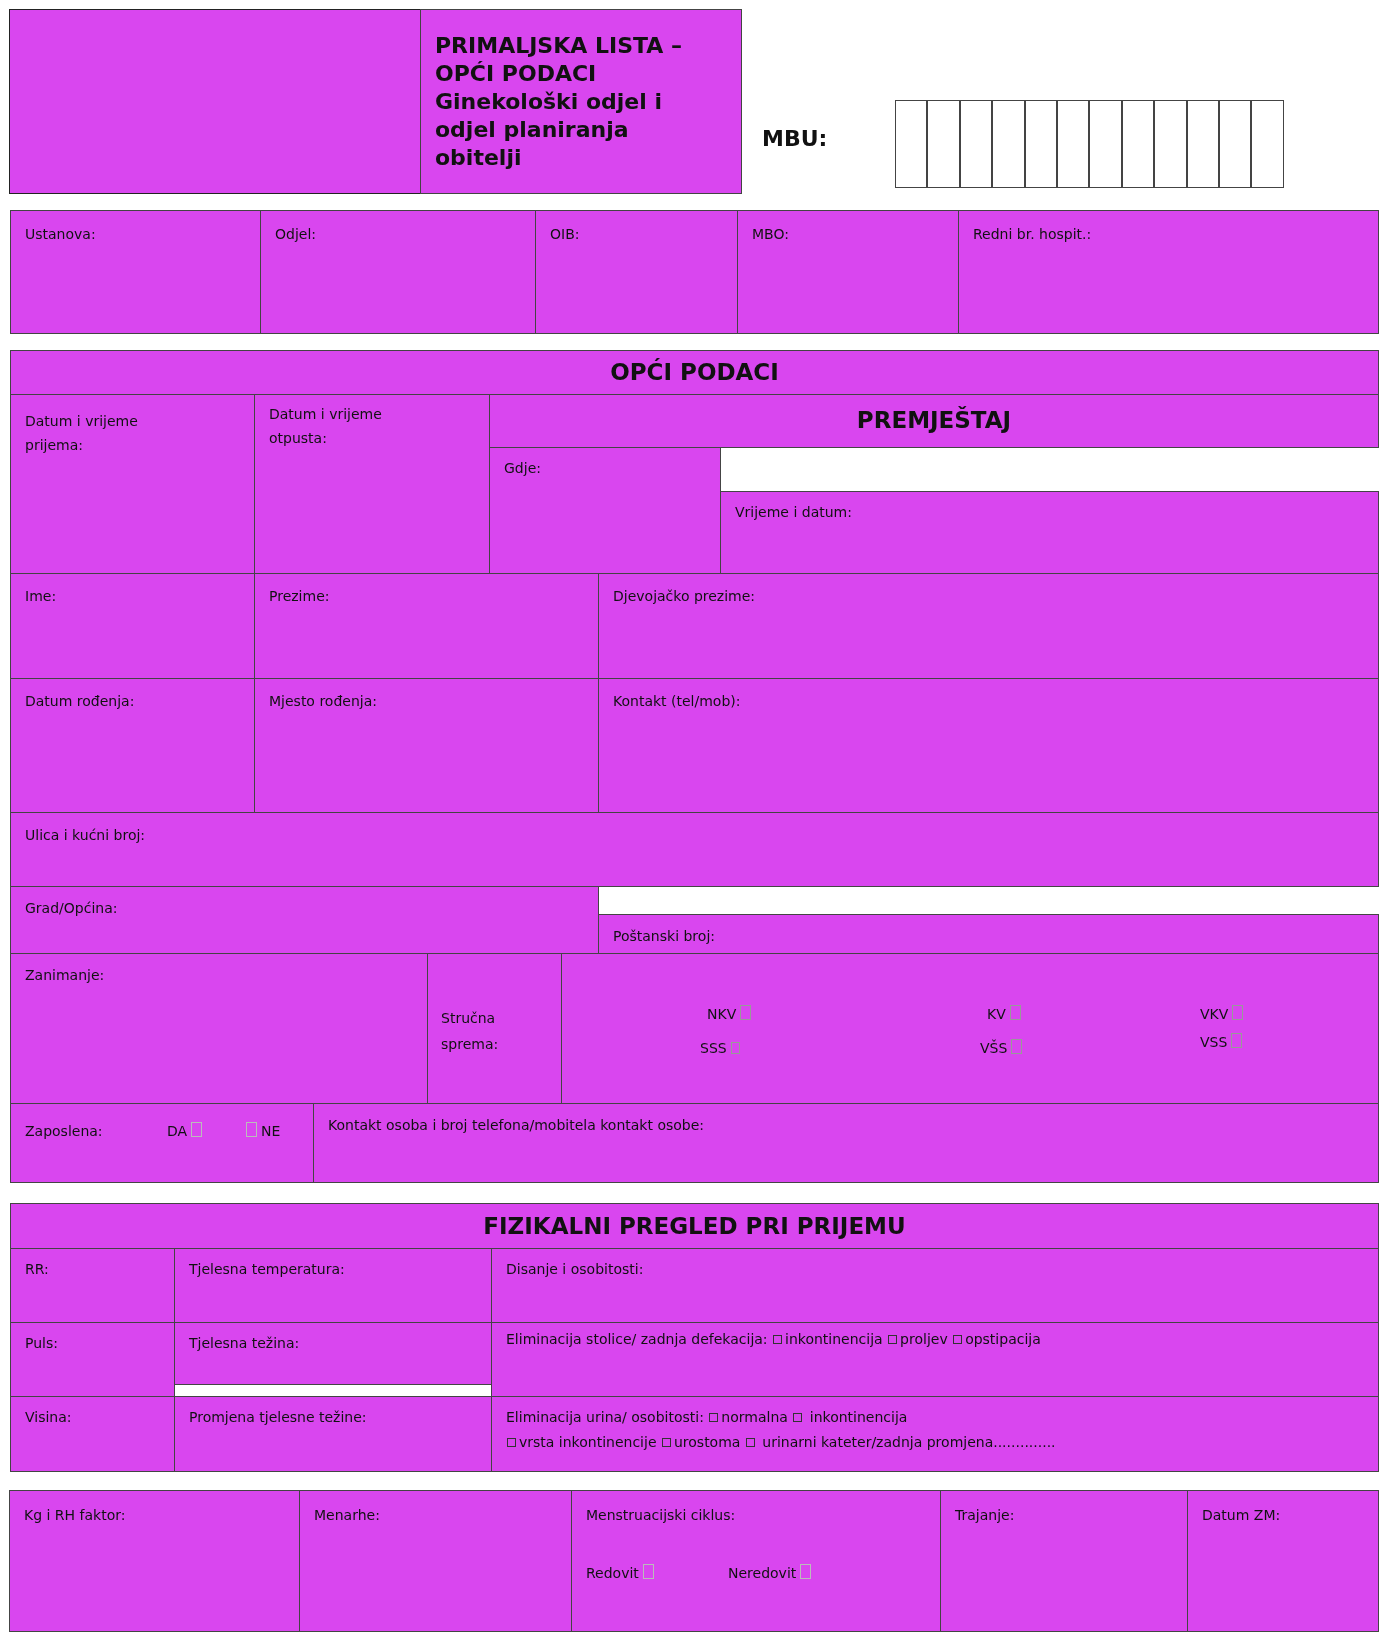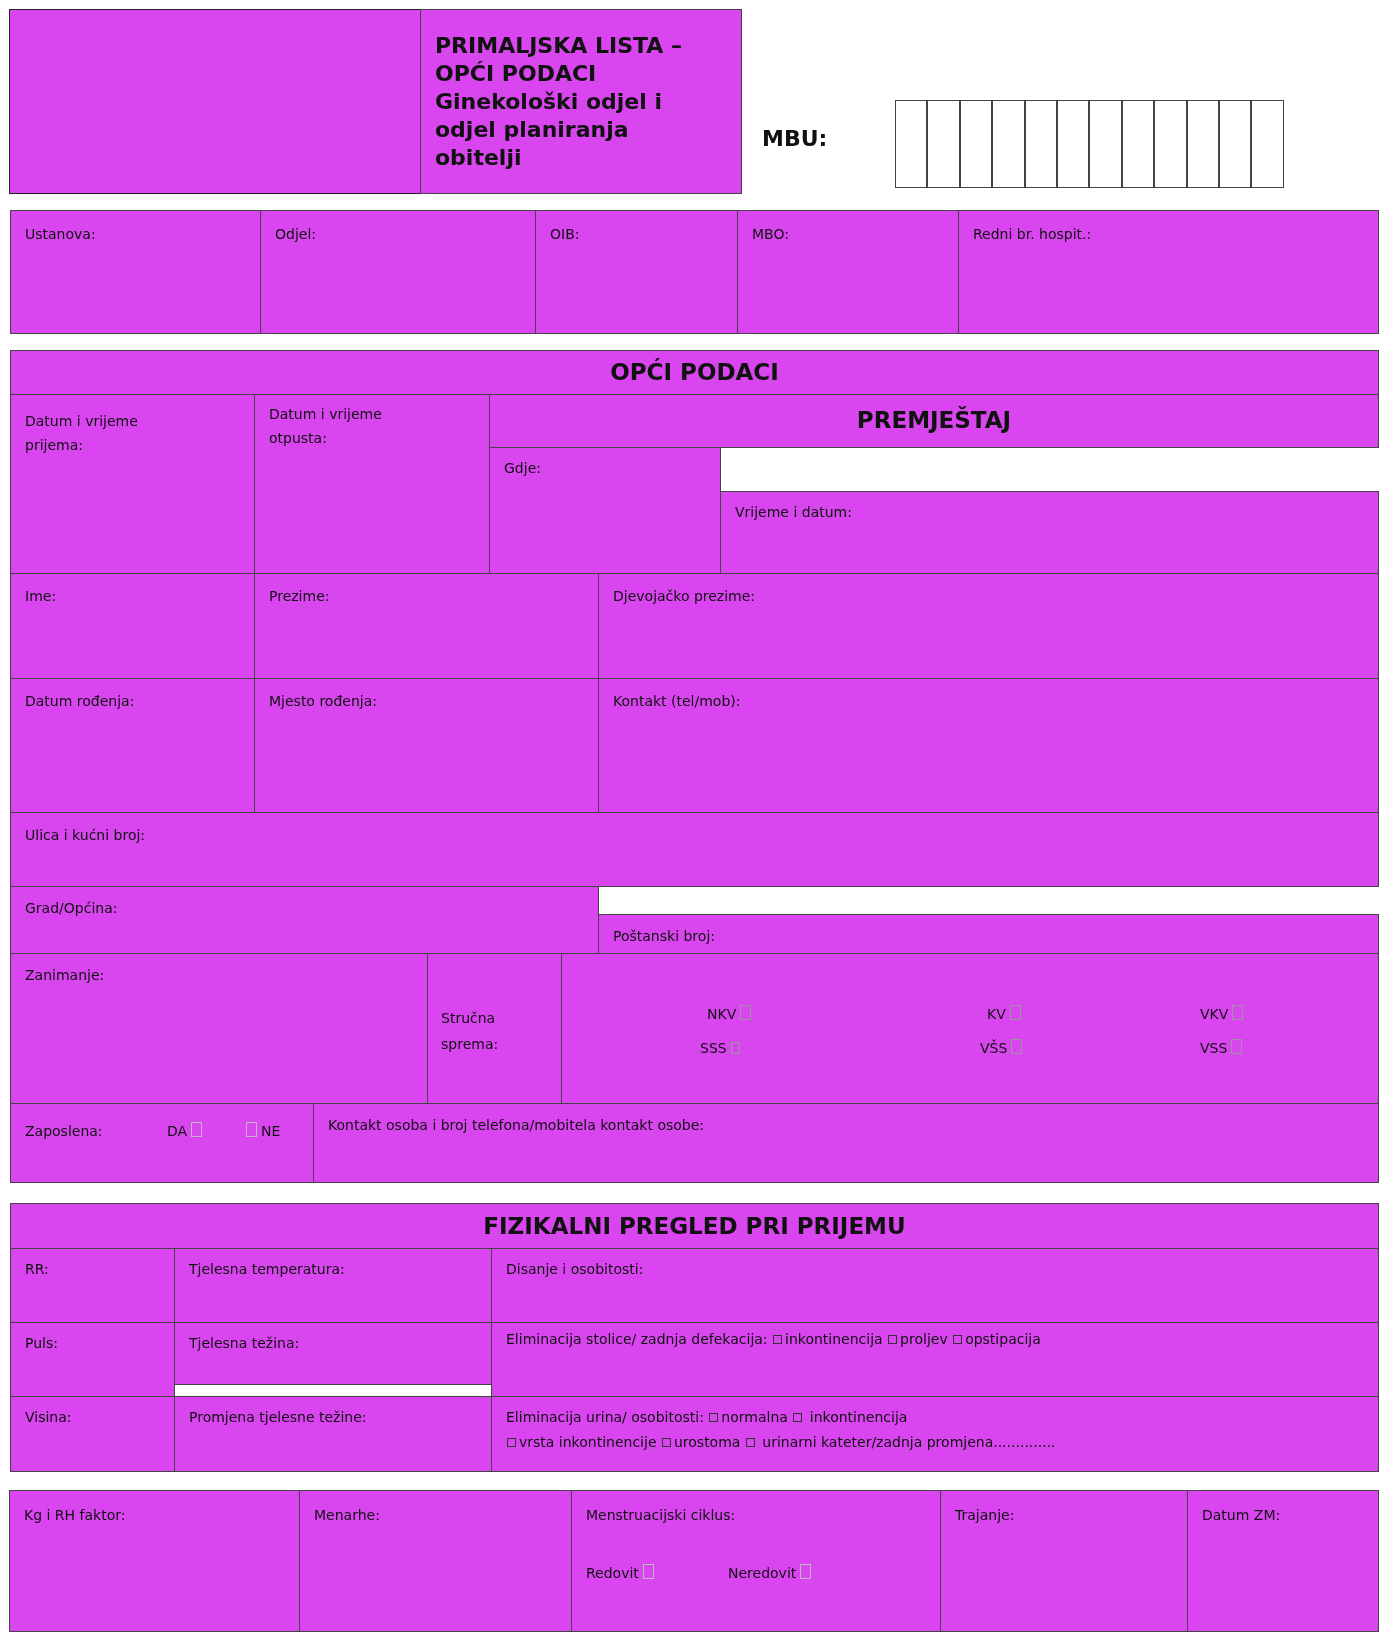--- a/index.html
+++ b/index.html
@@ -125,21 +125,21 @@
     <div>Stručna</div>
     <div>sprema:</div>
   </div>
 </div>
 <div class="cell" style="left:561px;top:953px;width:818px;height:151px;">
   <span class="lbl" style="left:145px;top:48px;"><span>NKV</span><span class="cb"></span></span>
   <span class="lbl" style="left:425px;top:48px;"><span>KV</span><span class="cb"></span></span>
   <span class="lbl" style="left:638px;top:48px;"><span>VKV</span><span class="cb"></span></span>
   <span class="lbl" style="left:138px;top:82px;"><span>SSS</span><span class="cb" style="width:9px;height:12px;"></span></span>
   <span class="lbl" style="left:418px;top:82px;"><span>VŠS</span><span class="cb"></span></span>
-  <span class="lbl" style="left:638px;top:82px;text-align:right;"><span>VSS</span><span class="cb"></span></span>
+  <span class="lbl" style="left:638px;top:76px;text-align:right;"><span>VSS</span><span class="cb"></span></span>
 </div>
 
 <div class="cell" style="left:10px;top:1103px;width:304px;height:80px;">
   <span class="lbl" style="left:14px;top:15px;">Zaposlena:</span>
   <span class="lbl" style="left:156px;top:15px;"><span>DA</span><span class="cb" style="border-color:#bbb;"></span></span>
   <span class="lbl" style="left:231px;top:15px;"><span class="cb" style="border-color:#bbb;"></span><span>NE</span></span>
 </div>
 <div class="cell" style="left:313px;top:1103px;width:1066px;height:80px;">
   <span class="lbl" style="left:14px;top:9px;">Kontakt osoba i broj telefona/mobitela kontakt osobe:</span>
   </div>

